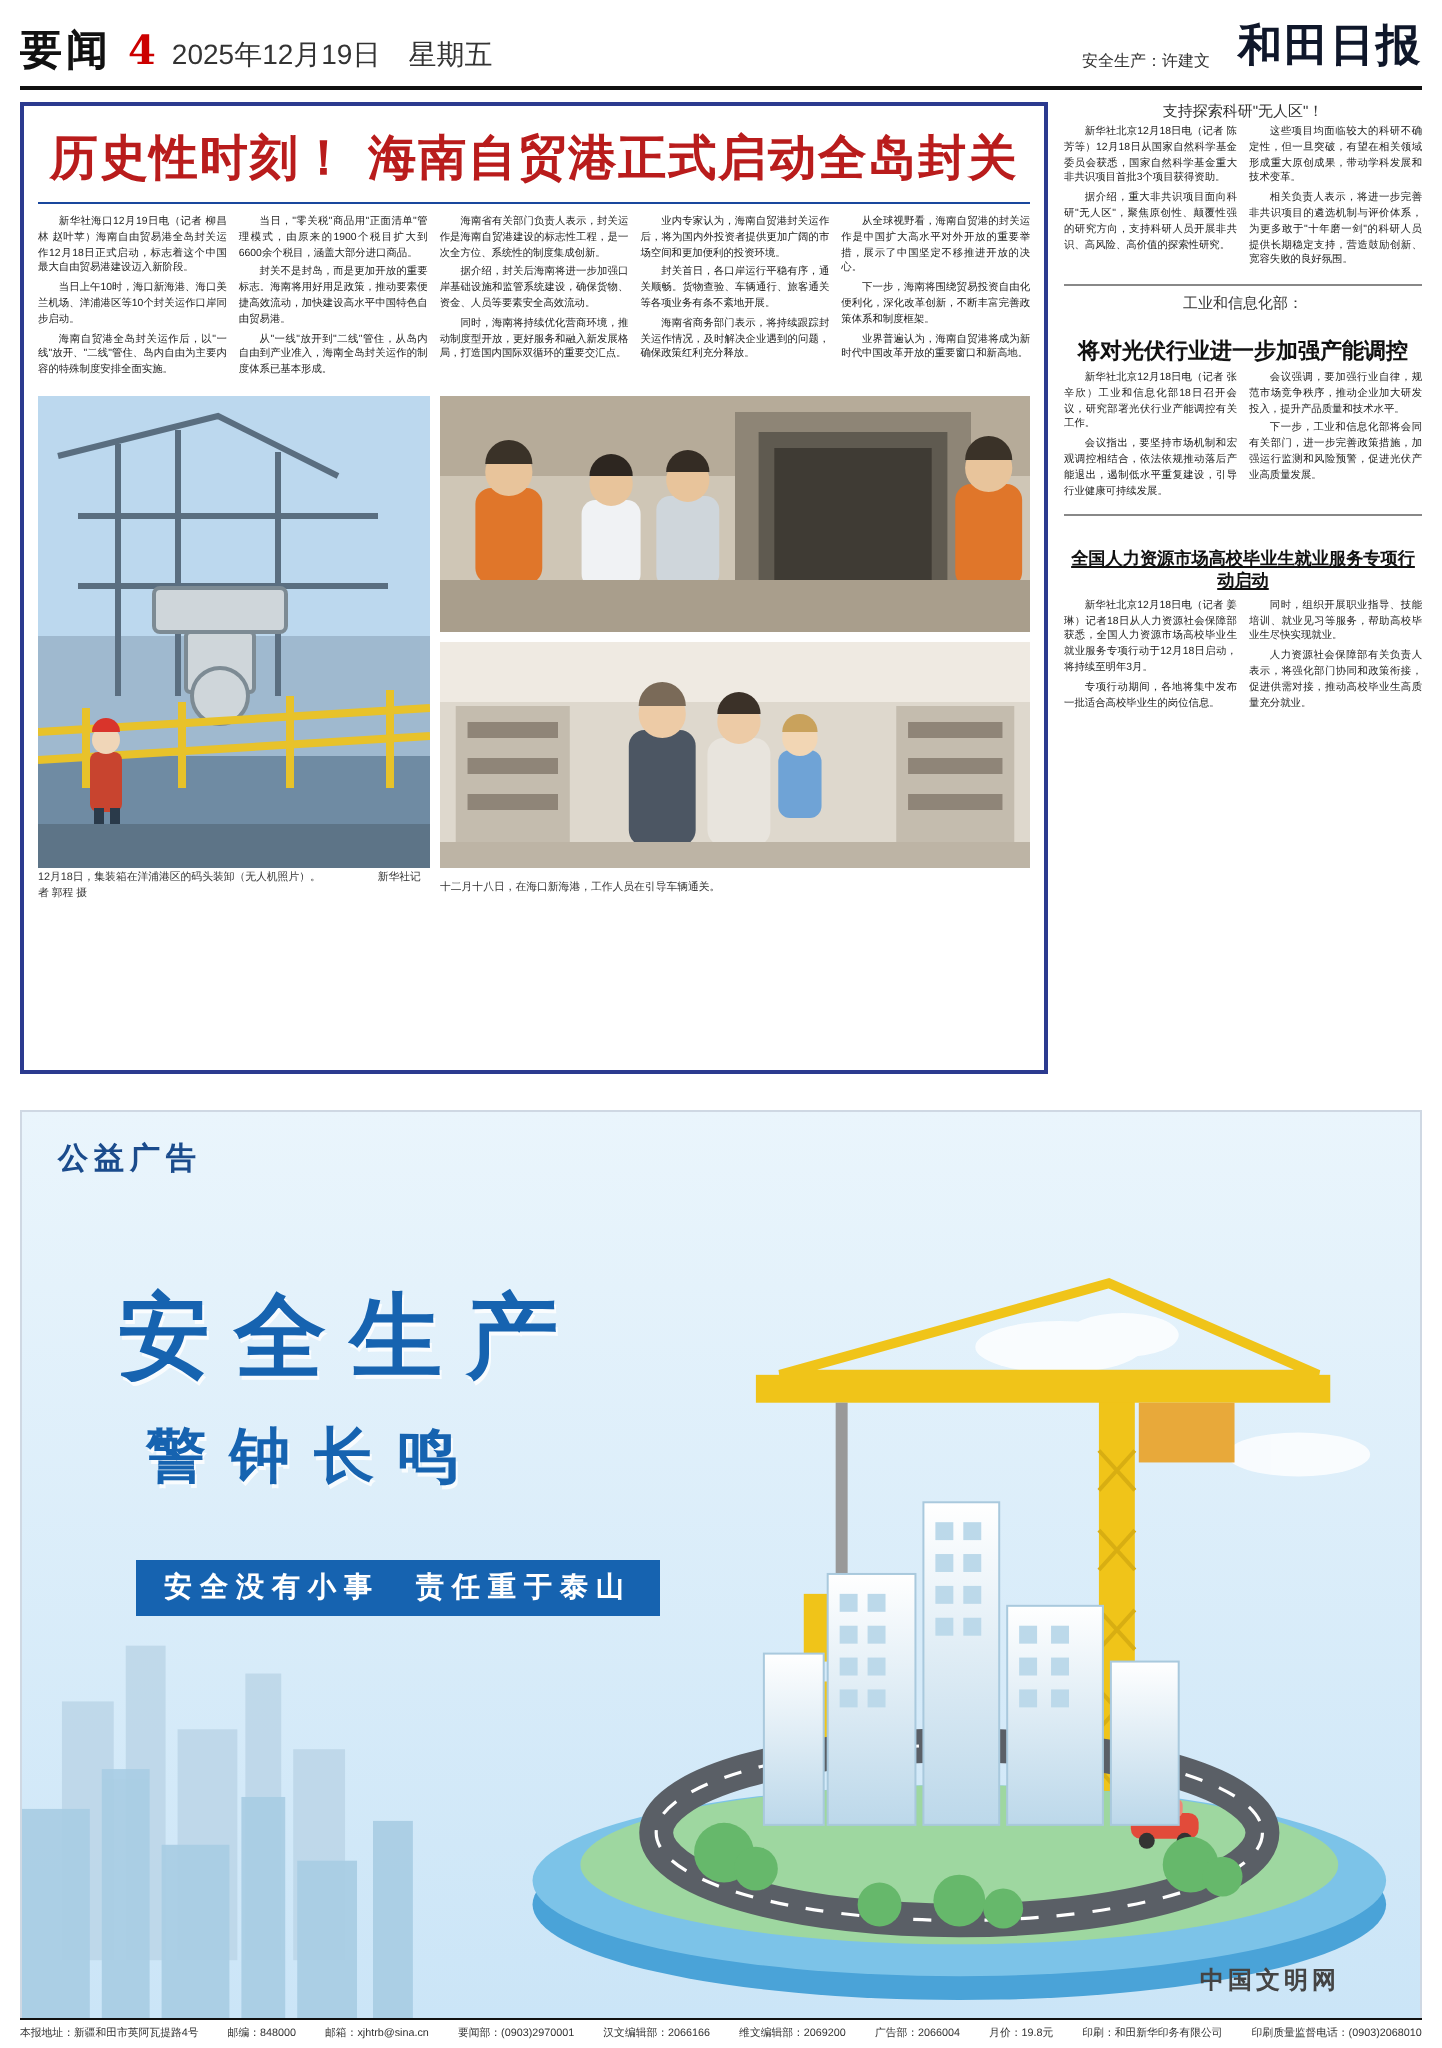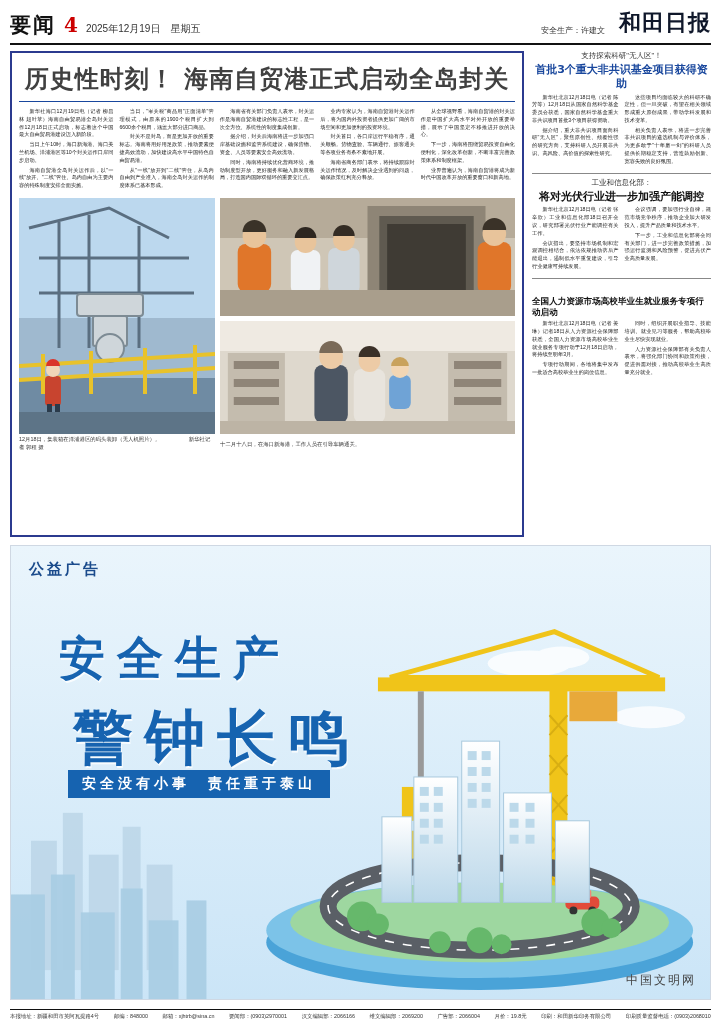--- a/index.html
+++ b/index.html
@@ -11,35 +11,35 @@
     color:#111;
     overflow:hidden;
   }
   .page { position:relative; width:721px; height:1024px; padding:8px 10px 0 10px;border-radius:17px; }
 
   
   .masthead { display:flex; align-items:flex-end; border-bottom:2px solid #111; padding-bottom:4px; }
   .mh-left { display:flex; align-items:baseline; gap:8px; flex:0 0 auto; }
   .mh-title { font-family:"DejaVu Sans", sans-serif; font-weight:bold; font-size:21px; letter-spacing:2px; }
   .mh-page { font-family:"DejaVu Serif", serif; font-weight:bold; font-size:20px; color:#c00; }
-  .mh-date { font-size:10px; color:#333; padding-bottom:2px; }
+  .mh-date { font-size:14px; color:#333; padding-bottom:2px; }
   .mh-mid { flex:1 1 auto; }
   .mh-editor { font-size:8px; color:#333; padding-bottom:3px; margin-right:14px; }
   .mh-logo {
     font-family:"DejaVu Serif", serif; font-weight:bold; font-size:22px; color:#0f172a;
     letter-spacing:1px; padding-bottom:1px;
   }
 
   
   .content { display:flex; gap:8px; margin-top:6px; height:486px; }
   .left-box { flex:0 0 514px; border:2px solid #2b3a8f; padding:6px 7px; height:486px; position:relative; }
   .right-col { flex:1 1 auto; height:486px; }
   .headline {
     text-align:center; font-family:"DejaVu Sans", sans-serif; font-weight:bold;
-    font-size:24px; color:#404040; letter-spacing:1px; margin:4px 0 6px 0;
+    font-size:24px; color:#b91c1c; letter-spacing:1px; margin:4px 0 6px 0;
   }
   .rule { height:1px; background:#19479d; margin:4px 0 6px 0; }
 
   
   .cols5 { display:flex; gap:6px; font-size:5.2px; line-height:1.5; color:#222; text-align:justify; }
   .cols5 .col { flex:1; }
   .cols5 p { margin:0 0 2px 0; text-indent:2em; }
 
   
   .photos { margin-top:6px; display:flex; gap:5px; }
@@ -56,59 +56,59 @@
 
   
   .r-art { margin-bottom:5px; }
   .r-kicker { text-align:center; font-size:7.5px; color:#333; margin-bottom:2px; }
   .r-head-blue {
     text-align:center; font-family:"DejaVu Sans", sans-serif; font-weight:bold;
     font-size:11px; color:#19479d; line-height:1.25; margin:1px 0 3px 0;
   }
   .r-head-black {
     text-align:center; font-family:"DejaVu Sans", sans-serif; font-weight:bold;
-    font-size:11px; color:#111; line-height:1.25; margin:2px 0 3px 0;
+    font-size:11px; color:#111; line-height:1.25; margin:12px 0 3px 0;
   }
   .r-head-small {
-    text-align:left; font-family:"DejaVu Sans", sans-serif; font-weight:bold;
-    font-size:8.6px; color:#111; line-height:1.25; margin:17px 0 3px 0;
+    text-align:center; font-family:"DejaVu Sans", sans-serif; font-weight:bold;
+    font-size:8.6px; color:#111; line-height:1.25; margin:17px 0 3px 0;text-decoration:underline;
   }
   .hr-thin { height:1px; background:#888; margin:4px 0; }
   .cols2 { display:flex; gap:6px; font-size:5.2px; line-height:1.5; color:#222; text-align:justify; }
   .cols2 .col { flex:1; }
   .cols2 p, .cols3 p { margin:0 0 2px 0; text-indent:2em; }
 
   
   .ad {
-    position:relative; margin-top:8px; height:455px; border:1px solid #cfd8e3;
+    position:relative; margin-top:18px; height:455px; border:1px solid #cfd8e3;
     background:linear-gradient(180deg,#eaf4fb 0%, #dfeefa 40%, #cfe6f7 100%);
     overflow:hidden;
   }
   .ad-label {
     position:absolute; left:18px; top:14px; font-family:"DejaVu Sans", sans-serif;
     font-weight:bold; font-size:15px; color:#1a4b8c; letter-spacing:3px;
   }
   .ad-title1 {
     position:absolute; left:48px; top:82px; font-family:"DejaVu Sans", sans-serif;
     font-weight:bold; font-size:46px; color:#1663b0; letter-spacing:12px;
     text-shadow:1px 2px 0 rgba(255,255,255,.8);
   }
   .ad-title2 {
     position:absolute; left:62px; top:152px; font-family:"DejaVu Sans", sans-serif;
-    font-weight:bold; font-size:60px; color:#1663b0; letter-spacing:12px;
+    font-weight:bold; font-size:30px; color:#1663b0; letter-spacing:12px;
     text-shadow:1px 2px 0 rgba(255,255,255,.8);
   }
   .ad-sub {
     position:absolute; left:57px; top:224px; background:#1663b0; color:#fff;
     font-family:"DejaVu Sans", sans-serif; font-weight:bold; font-size:14px;
     letter-spacing:4px; padding:5px 14px;
   }
   .ad-footer {
-    position:absolute; right:14px; bottom:10px; font-family:"DejaVu Sans", sans-serif;
-    font-size:12px; color:#444; letter-spacing:2px;
+    position:absolute; right:40px; bottom:10px; font-family:"DejaVu Sans", sans-serif;
+    font-size:12px; color:#444; letter-spacing:2px;font-weight:bold;
   }
   .ad-svg { position:absolute; inset:0; width:100%; height:100%; }
 
   
   .footbar {
     position:absolute; left:10px; right:10px; bottom:4px;
     border-top:1px solid #111; padding-top:3px;
     display:flex; justify-content:space-between; font-size:5.4px; color:#333;
   }
   .footbar span { white-space:nowrap; }
@@ -278,21 +278,20 @@
           </div>
           <div class="cap">十二月十八日，在海口新海港，工作人员在引导车辆通关。</div>
         </div>
       </div>
     </div>
 
     <div class="right-col">
 
       <div class="r-art">
         <div class="r-kicker">支持探索科研"无人区"！</div>
-        <div class="r-head-blue">首批3个重大非共识基金项目获得资助</div>
         <div class="cols2">
           <div class="col">
             <p>新华社北京12月18日电（记者 陈芳等）12月18日从国家自然科学基金委员会获悉，国家自然科学基金重大非共识项目首批3个项目获得资助。</p>
             <p>据介绍，重大非共识项目面向科研"无人区"，聚焦原创性、颠覆性强的研究方向，支持科研人员开展非共识、高风险、高价值的探索性研究。</p>
           </div>
           <div class="col">
             <p>这些项目均面临较大的科研不确定性，但一旦突破，有望在相关领域形成重大原创成果，带动学科发展和技术变革。</p>
             <p>相关负责人表示，将进一步完善非共识项目的遴选机制与评价体系，为更多敢于"十年磨一剑"的科研人员提供长期稳定支持，营造鼓励创新、宽容失败的良好氛围。</p>
           </div>
         </div>

